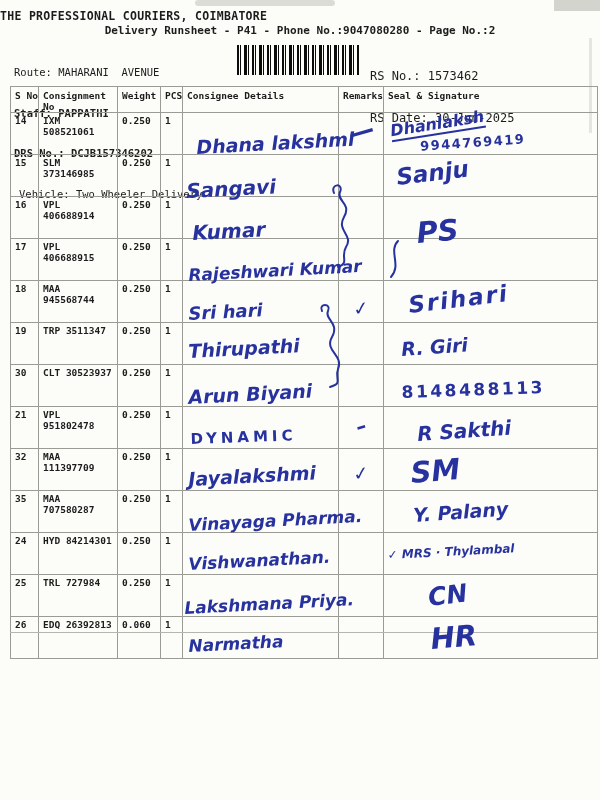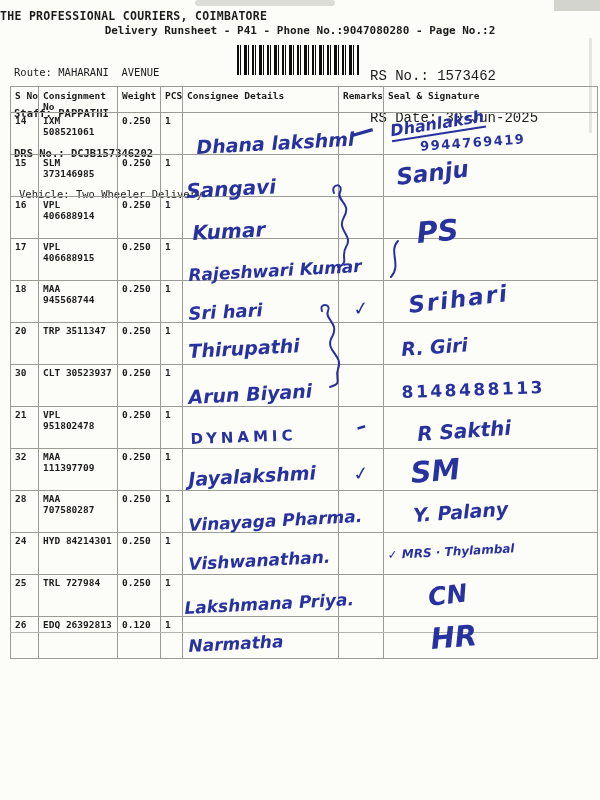--- a/index.html
+++ b/index.html
@@ -11,21 +11,21 @@
   .smudge-corner{position:absolute;right:0;top:0;width:46px;height:11px;background:#d4d4cf;}
   .smudge-right{position:absolute;right:8px;top:38px;width:3px;height:95px;background:#e6e6e1;}
 
   
   .title{position:absolute;top:9px;left:0;width:600px;text-align:left;font-size:11.5px;font-weight:bold;letter-spacing:0.3px;}
   .subtitle{position:absolute;top:24px;left:0;width:600px;text-align:center;font-size:11px;font-weight:bold;}
 
   .info-left{position:absolute;left:14px;top:39px;font-size:10.5px;line-height:13.5px;white-space:pre;}
   .info-left .b{font-weight:bold;}
   .info-left .veh{margin-left:5px;}
-  .info-right{position:absolute;left:370px;top:41px;font-size:14px;line-height:14px;white-space:pre;font-family:Liberation Mono, monospace;}
+  .info-right{position:absolute;left:370px;top:41px;font-size:12px;line-height:14px;white-space:pre;}
 
   .barcode{position:absolute;left:237px;top:45px;width:123px;height:30px;
     background:
       repeating-linear-gradient(90deg,#0b0b0b 0 2px,transparent 2px 3px,#0b0b0b 3px 4px,transparent 4px 7px,#0b0b0b 7px 10px,transparent 10px 11px,#0b0b0b 11px 12px,transparent 12px 15px);}
 
   
   table.runsheet{position:absolute;left:10px;top:86px;width:587px;border-collapse:collapse;table-layout:fixed;}
   table.runsheet th, table.runsheet td{border:1px solid #9b9b96;vertical-align:top;padding:2px 0 0 4px;font-size:9.5px;font-weight:bold;text-align:left;overflow:visible;position:relative;}
   table.runsheet th{height:15px;padding-top:3px;}
   table.runsheet td{height:39px;}
@@ -169,21 +169,21 @@
           </td>
       <td>
             <span class="hw rem" style="transform:translateX(-50%) rotate(-8deg)">✓</span>
           </td>
       <td>
             <span class="hw sig sig-lg" style="left:26px;bottom:4px;letter-spacing:2px">Srihari</span>
           </td>
     </tr>
 
     <tr>
-      <td>20</td>
+      <td>19</td>
       <td>TRP 3511347</td>
       <td class="weight">0.250</td>
       <td class="pcs">1</td>
       <td>
             <span class="hw con" style="font-size:19px;bottom:2px;left:6px">Thirupathi</span>
           </td>
       <td></td>
       <td>
             <span class="hw sig sig-md" style="left:18px;bottom:4px;font-size:19px">R. Giri</span>
           </td>
@@ -229,21 +229,21 @@
           </td>
       <td>
             <span class="hw rem" style="transform:translateX(-50%) rotate(-8deg);bottom:6px">✓</span>
           </td>
       <td>
             <span class="hw sig sig-xl" style="left:28px;bottom:0">SM</span>
           </td>
     </tr>
 
     <tr>
-      <td>28</td>
+      <td>35</td>
       <td>MAA 707580287</td>
       <td class="weight">0.250</td>
       <td class="pcs">1</td>
       <td>
             <span class="hw con" style="font-size:17px;bottom:-3px;left:6px">Vinayaga Pharma.</span>
           </td>
       <td></td>
       <td>
             <span class="hw sig sig-md" style="left:30px;bottom:6px;font-size:19px">Y. Palany</span>
           </td>
@@ -273,21 +273,21 @@
           </td>
       <td></td>
       <td>
             <span class="hw sig sig-lg" style="left:46px;bottom:4px;font-size:25px">CN</span>
           </td>
     </tr>
 
     <tr>
       <td>26</td>
       <td>EDQ 26392813</td>
-      <td class="weight">0.120</td>
+      <td class="weight">0.060</td>
       <td class="pcs">1</td>
       <td>
             <span class="hw con" style="font-size:17px;bottom:2px;left:6px">Narmatha</span>
           </td>
       <td></td>
       <td>
             <span class="hw sig sig-xl" style="left:48px;bottom:2px">HR</span>
           </td>
     </tr>
   </tbody>

